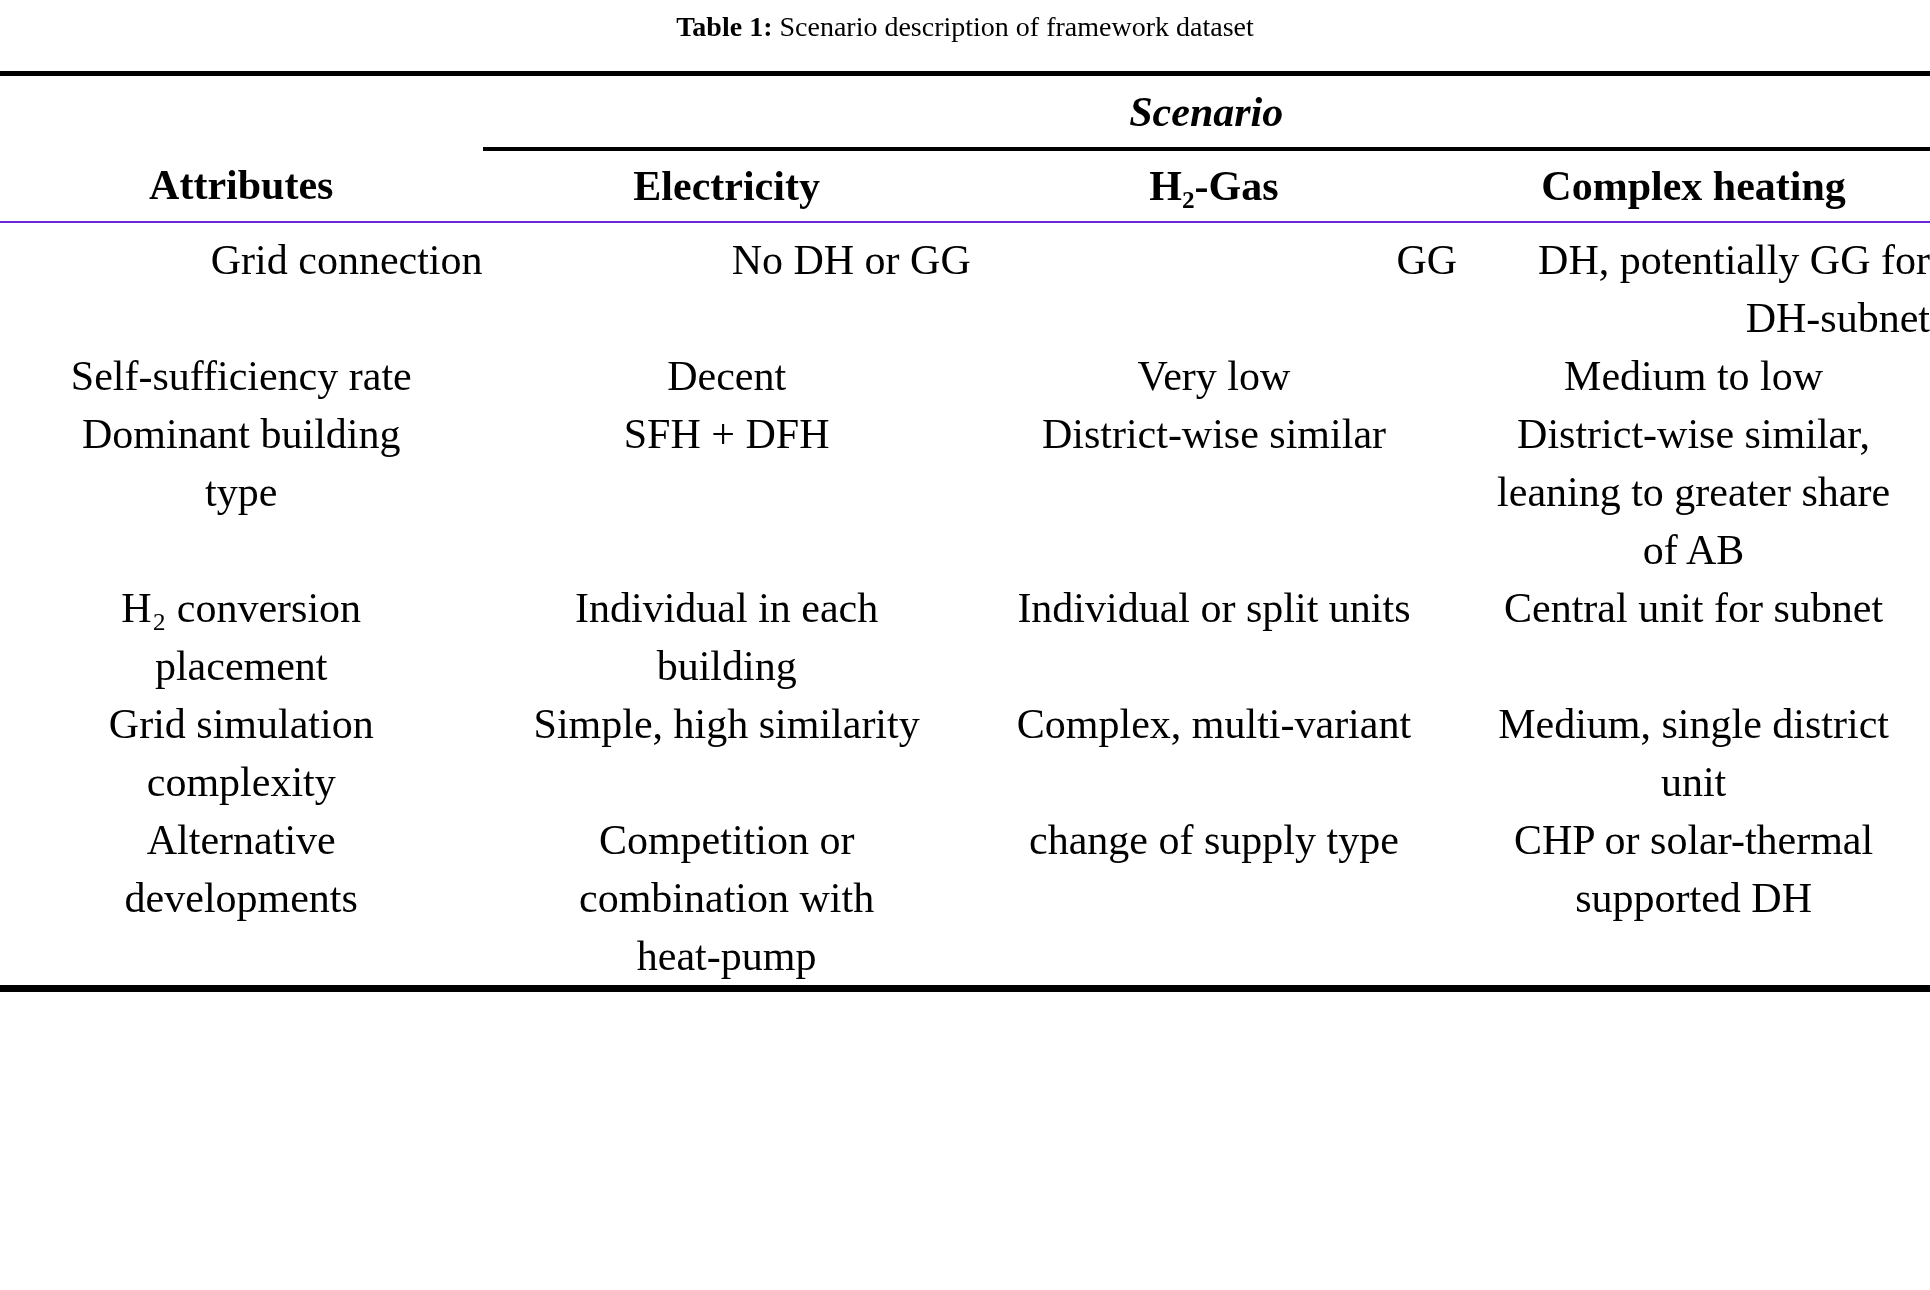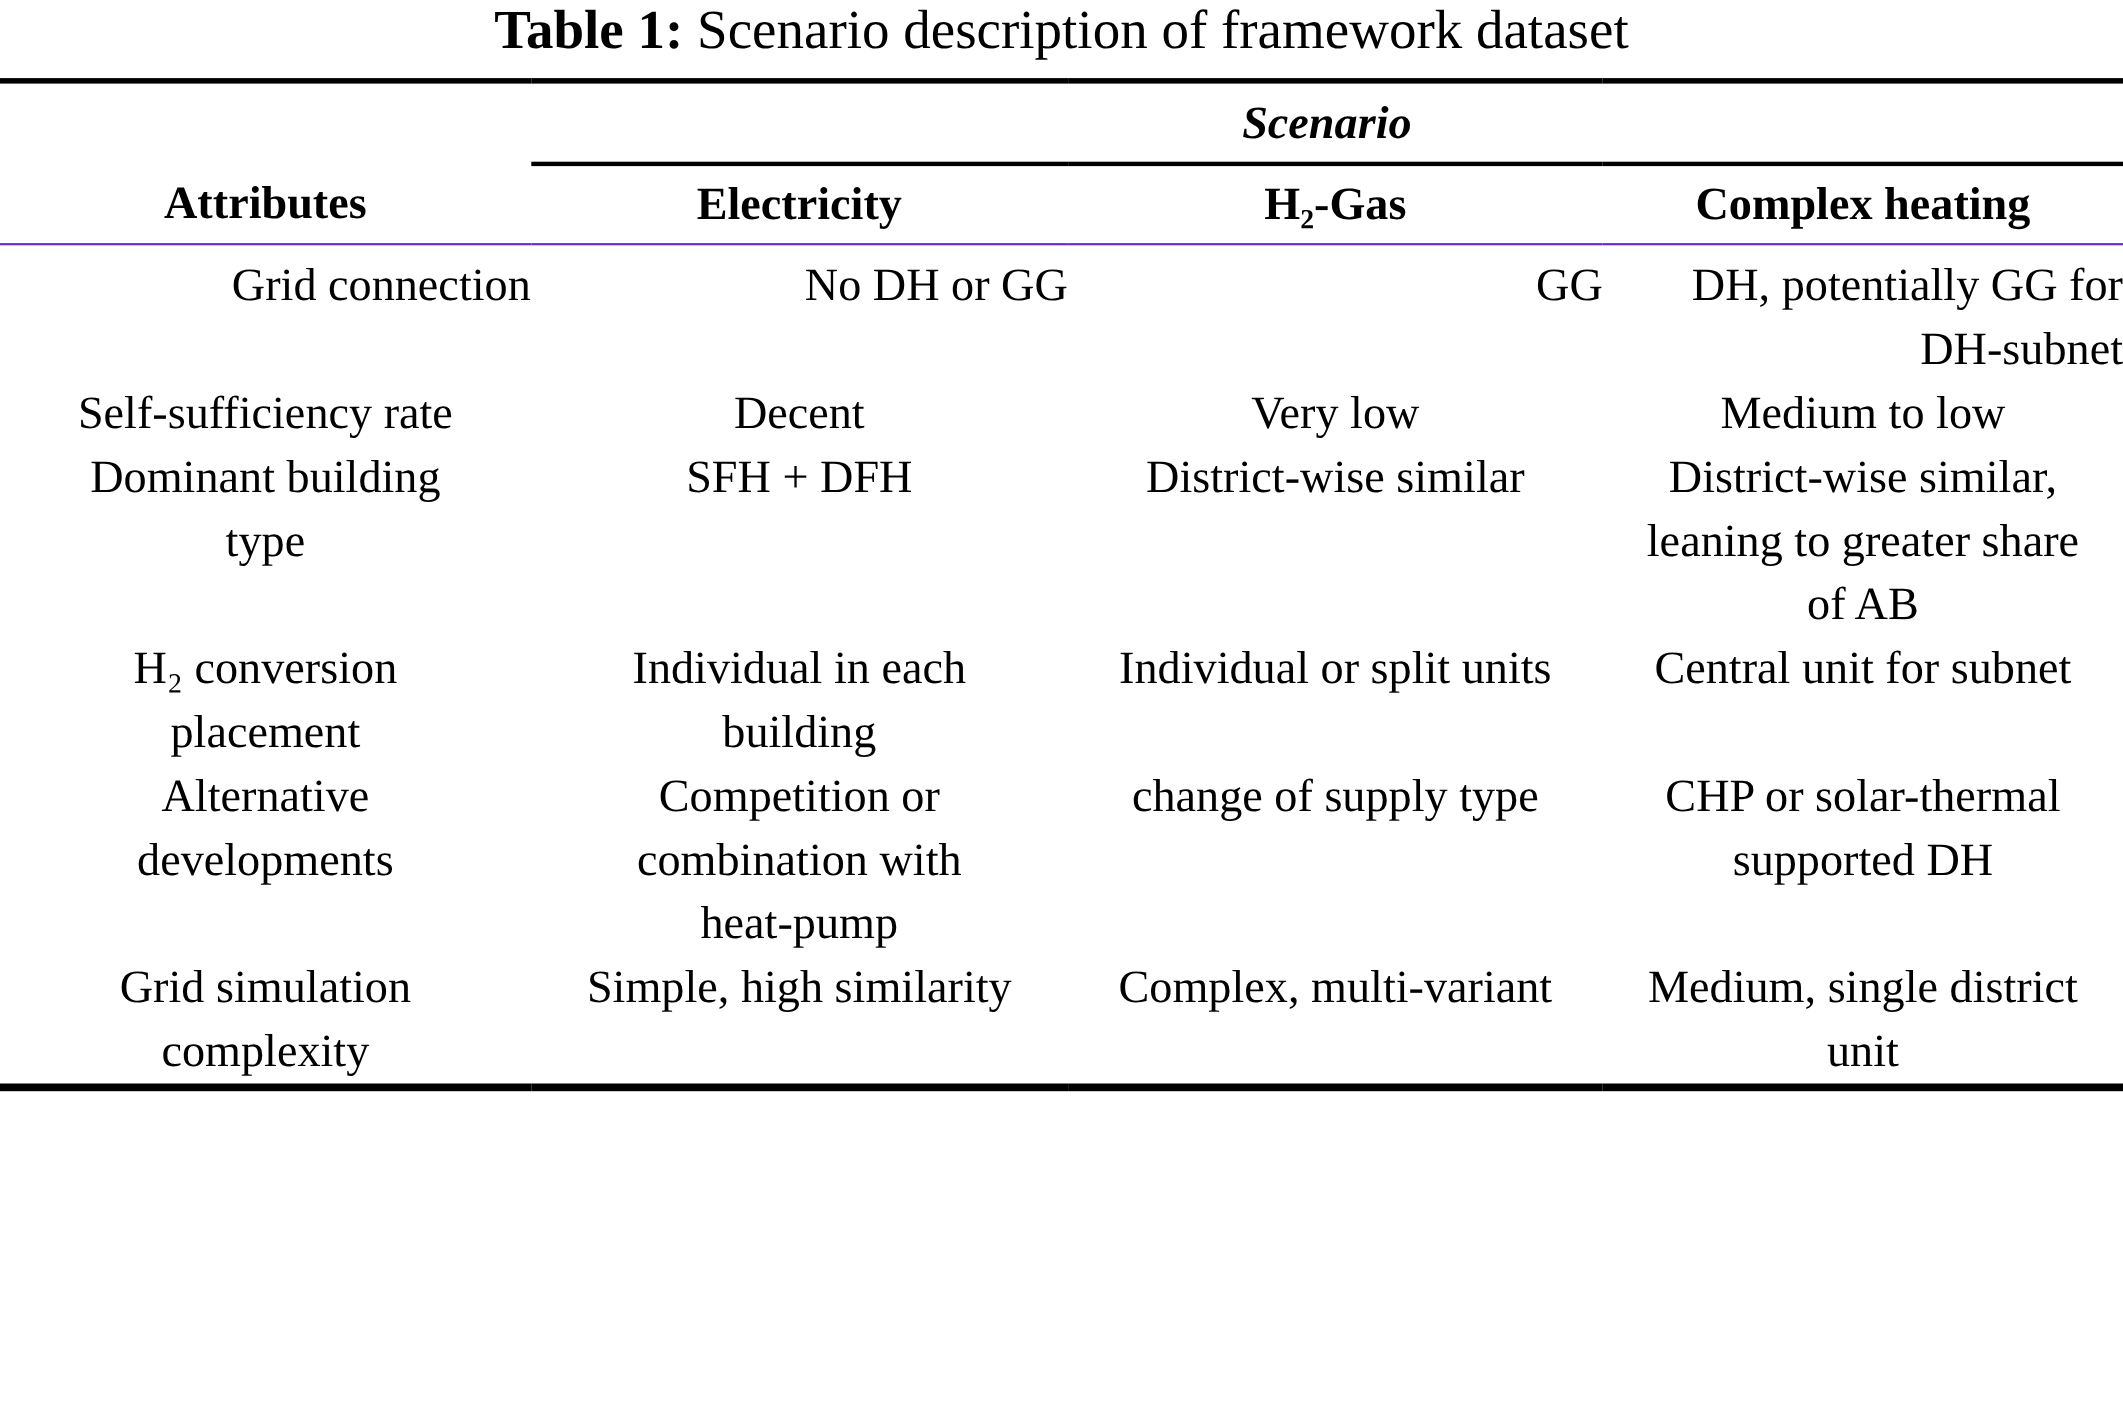--- a/index.html
+++ b/index.html
@@ -13,21 +13,21 @@
     height: 1290px;
     background: #ffffff;
     color: #000000;
     font-family: "Liberation Serif", "DejaVu Serif", serif;
     overflow: hidden;
   }
   .caption {
     height: 71px;
     line-height: 54px;
     text-align: center;
-    font-size: 50px;
+    font-size: 28px;
     white-space: nowrap;
   }
   .caption .cap-label {
     font-weight: bold;
   }
   table.scenario-table {
     width: 1930px;
     border-collapse: collapse;
     table-layout: fixed;
     border-top: 5px solid #000000;
@@ -120,33 +120,33 @@
       </tr>
       <tr>
         <td>H₂ conversion
 placement</td>
         <td>Individual in each
 building</td>
         <td>Individual or split units</td>
         <td>Central unit for subnet</td>
       </tr>
       <tr>
+        <td>Grid simulation
+complexity</td>
+        <td>Simple, high similarity</td>
+        <td>Complex, multi-variant</td>
+        <td>Medium, single district
+unit</td>
+      </tr>
+      <tr>
         <td>Alternative
 developments</td>
         <td>Competition or
 combination with
 heat-pump</td>
         <td>change of supply type</td>
         <td>CHP or solar-thermal
 supported DH</td>
       </tr>
-      <tr>
-        <td>Grid simulation
-complexity</td>
-        <td>Simple, high similarity</td>
-        <td>Complex, multi-variant</td>
-        <td>Medium, single district
-unit</td>
-      </tr>
     </tbody>
   </table>
 
 </div>
 
 </body></html>

